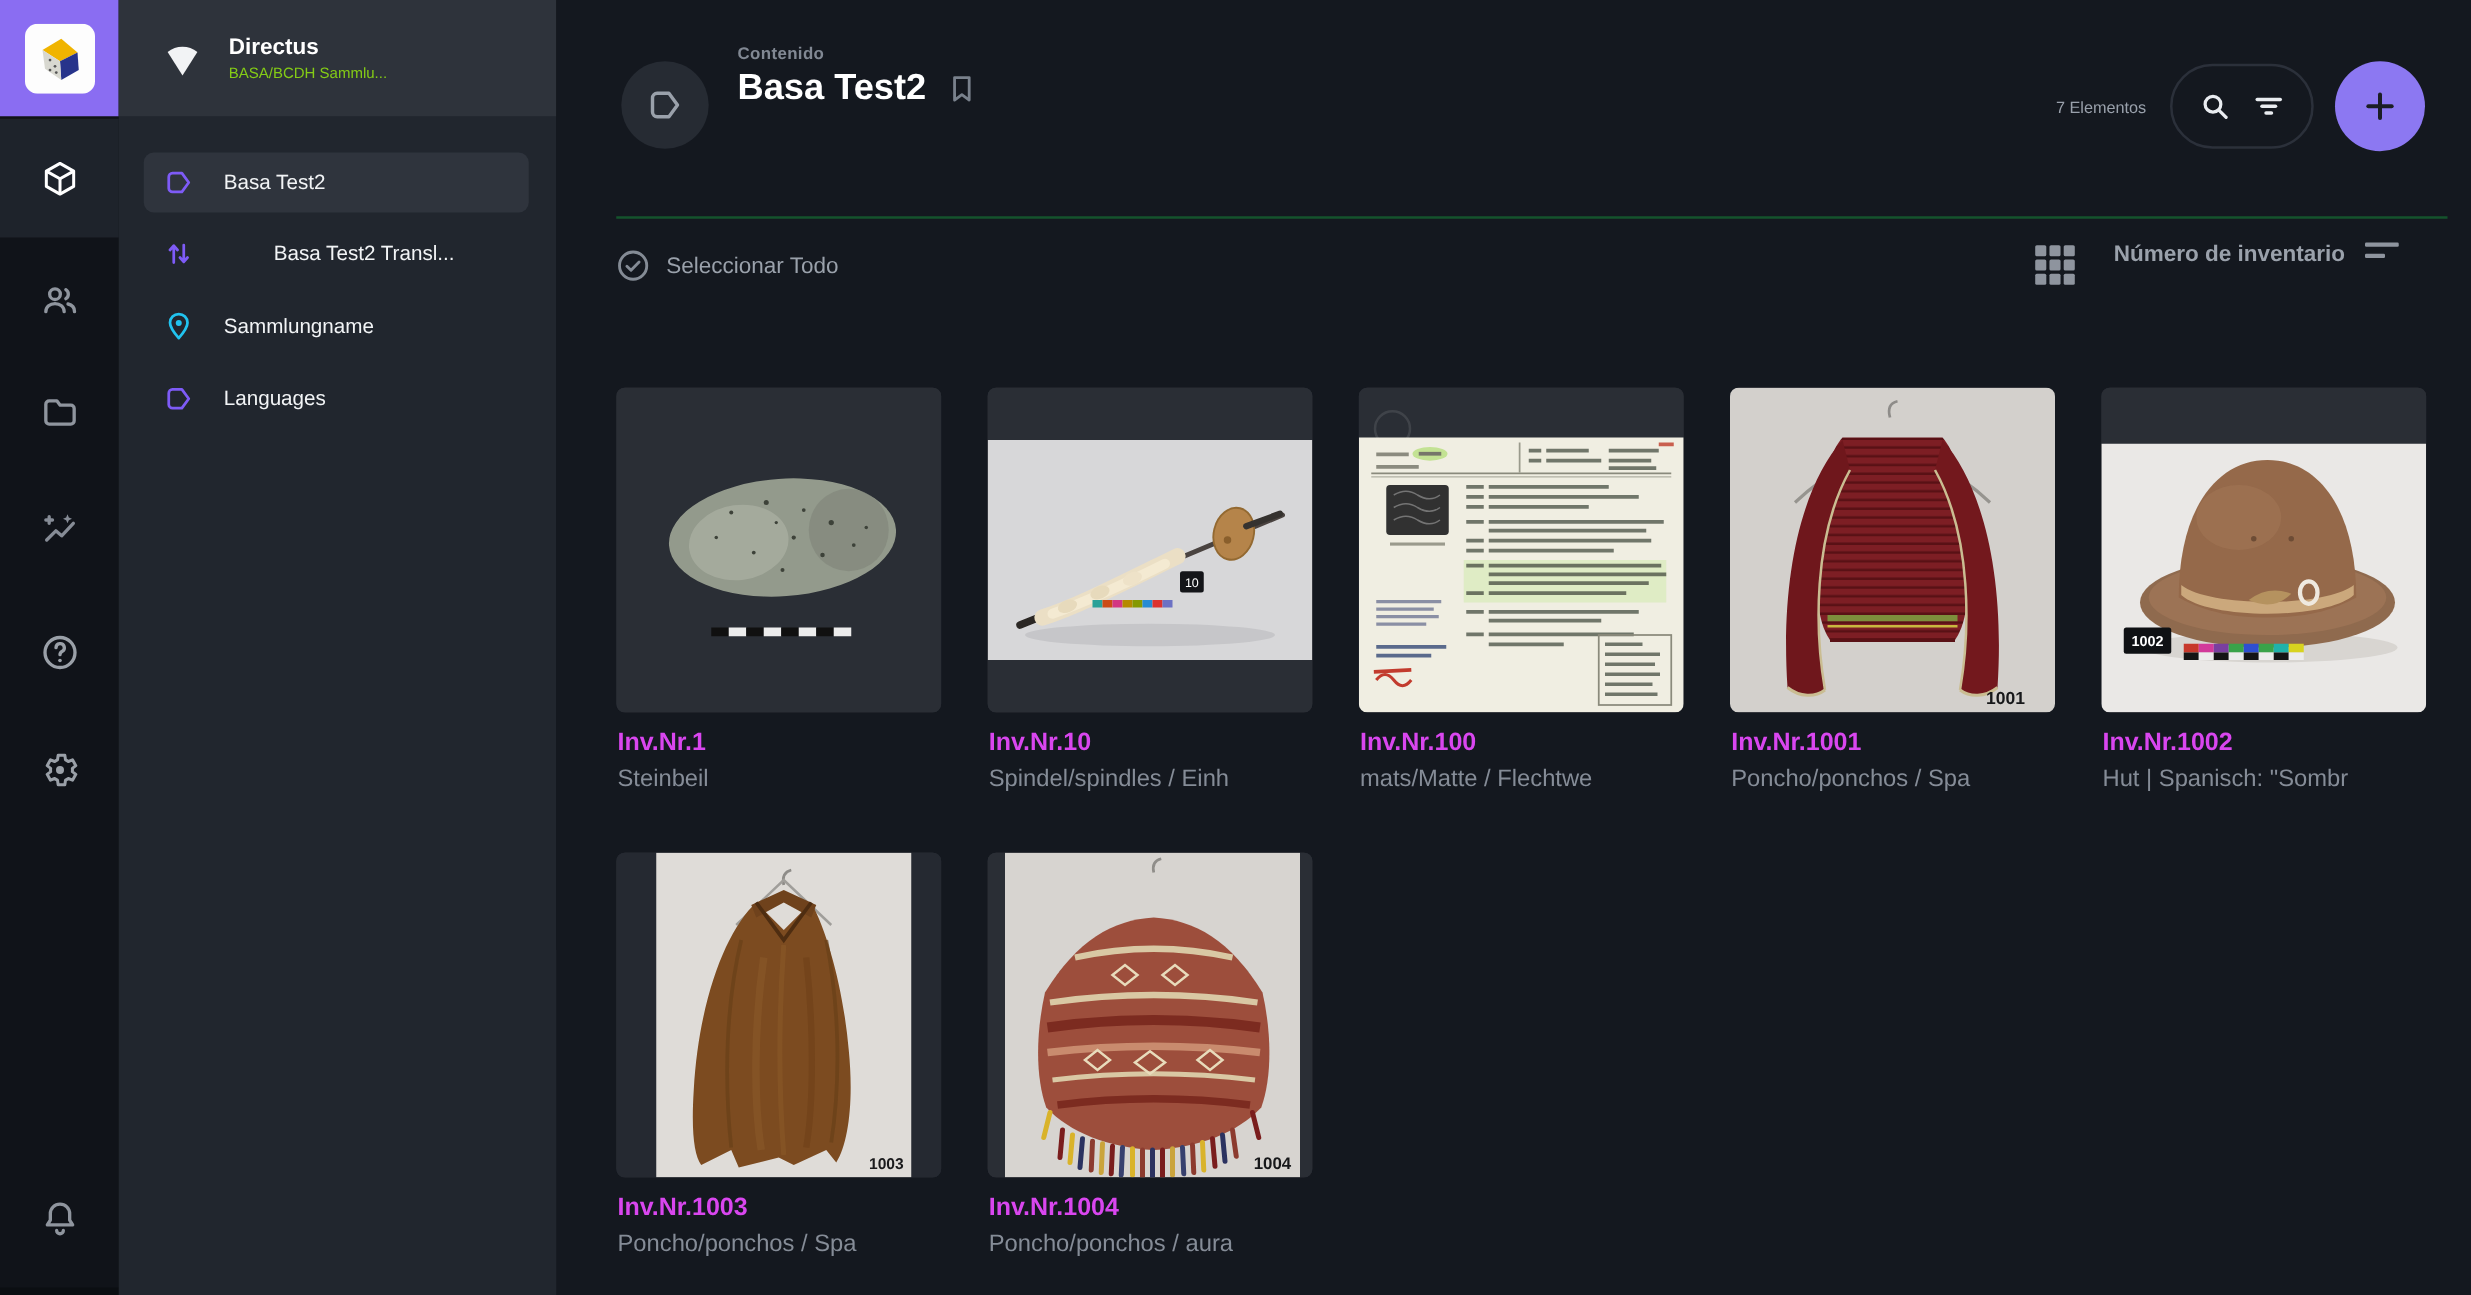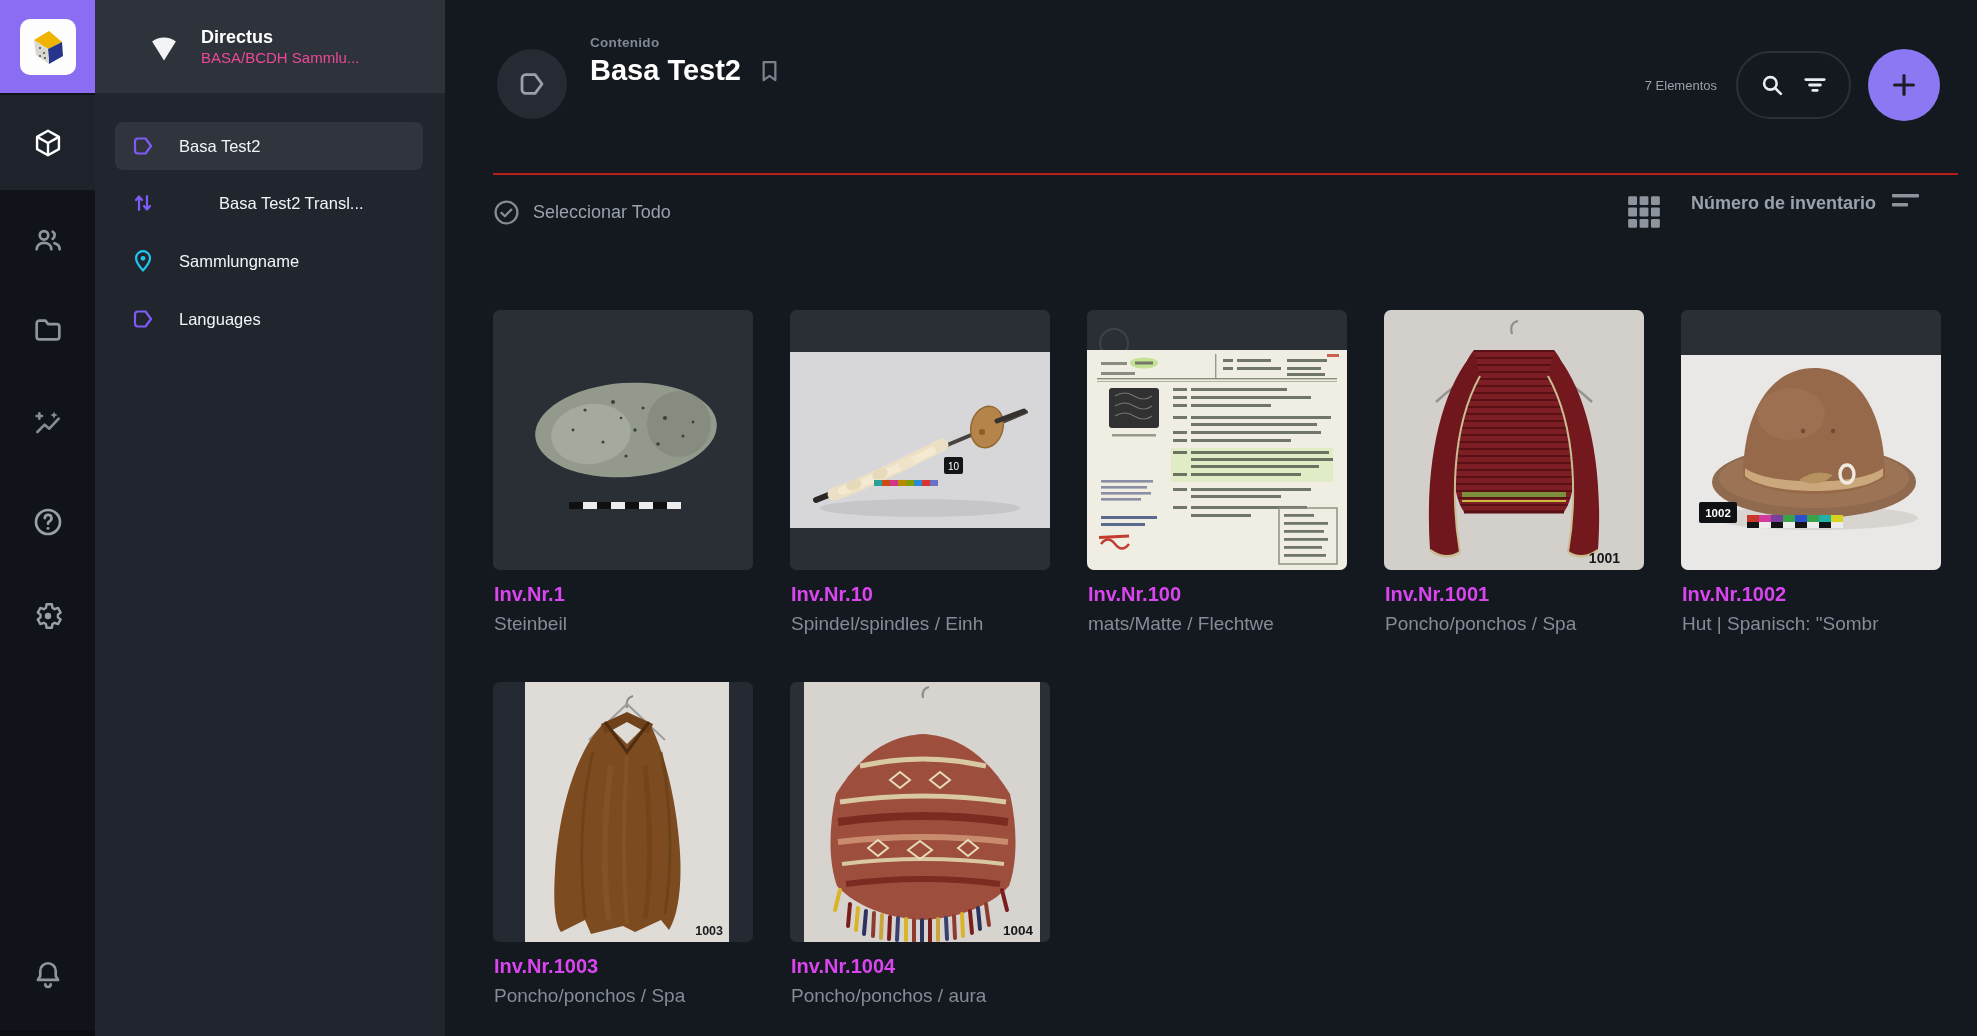--- a/index.html
+++ b/index.html
@@ -10,41 +10,41 @@
   }
   
   .module-bar{position:absolute;left:0;top:0;width:95px;height:1036px;background:#101319;}
   .logo-tile{width:95px;height:93px;background:#8a6df2;display:flex;align-items:center;justify-content:center;cursor:pointer;}
   .mod-slot{position:absolute;left:0;width:95px;height:60px;display:flex;align-items:center;justify-content:center;cursor:pointer;}
   .mod-slot.active{height:95px;background:#1e232b;}
   .mod-icon{width:32px;height:32px;}
   .bottom-edge{position:absolute;left:0;bottom:0;width:95px;height:6px;background:#0b0e12;}
   
   .nav-panel{position:absolute;left:95px;top:0;width:350px;height:1036px;background:#21262e;}
-  .nav-header{height:93px;background:#2e333b;display:flex;align-items:center;padding:0 16px 0 52px;box-sizing:border-box;cursor:pointer;}
+  .nav-header{height:93px;background:#2e333b;display:flex;align-items:center;padding:0 16px 0 34px;box-sizing:border-box;cursor:pointer;}
   .nav-header .proj-text{margin-left:20px;min-width:0;}
   .proj-title{font-size:18px;font-weight:700;color:#fff;line-height:22px;}
-  .proj-sub{font-size:15px;color:#ec4899;line-height:20px;white-space:nowrap;overflow:hidden;}
+  .proj-sub{font-size:12px;color:#84cc16;line-height:20px;white-space:nowrap;overflow:hidden;}
   .nav-item{position:absolute;left:20px;width:308px;height:48px;border-radius:8px;display:flex;align-items:center;padding-left:16px;box-sizing:border-box;cursor:pointer;}
   .nav-item.active{background:#2f343d;}
   .nav-item .nav-ic{width:24px;height:24px;margin-right:24px;flex:none;}
   .nav-item .nav-label{font-size:16.5px;color:#f2f4f6;white-space:nowrap;overflow:hidden;}
   
   .main{position:absolute;left:445px;top:0;width:1532px;height:760px;background:#14181f;}
   .title-btn{position:absolute;left:52px;top:49px;width:70px;height:70px;border-radius:50%;background:#262b33;display:flex;align-items:center;justify-content:center;cursor:pointer;}
   .crumb{position:absolute;left:145px;top:35px;font-size:13.5px;font-weight:700;color:#818893;letter-spacing:.3px;}
   .title-row{position:absolute;left:145px;top:53px;display:flex;align-items:center;gap:15px;}
   .page-title{font-size:29px;font-weight:700;color:#ffffff;line-height:34px;}
   .hdr-right{position:absolute;right:37px;top:49px;height:72px;display:flex;align-items:center;gap:17px;}
   .count-label{font-size:13px;color:#99a0ab;margin-right:2px;}
   .pill{width:115px;height:68px;border:2px solid #2b303a;border-radius:34px;display:flex;align-items:center;justify-content:center;gap:17px;box-sizing:border-box;}
   .pill .picon{width:26px;height:26px;cursor:pointer;}
   .plus-btn{width:72px;height:72px;border-radius:50%;background:#8c78f2;display:flex;align-items:center;justify-content:center;cursor:pointer;}
   
-  .layout-toolbar{position:absolute;left:48px;right:19px;top:173px;border-top:2px solid #b91c1c;display:flex;justify-content:space-between;align-items:center;padding-top:18px;}
+  .layout-toolbar{position:absolute;left:48px;right:19px;top:173px;border-top:2px solid #14532d;display:flex;justify-content:space-between;align-items:center;padding-top:18px;}
   .tb-left{display:flex;align-items:center;gap:13px;cursor:pointer;}
   .tb-left .sel-label{font-size:18px;color:#9aa1ab;}
   .tb-right{display:flex;align-items:flex-start;padding-right:38px;font-weight:bold;}
   .tb-right .sort-label{font-size:18px;color:#9aa1ab;margin:0 16px 0 28px;cursor:pointer;}
   
   .cards-grid{position:absolute;left:48px;top:310px;display:grid;grid-template-columns:repeat(5,260px);column-gap:37px;row-gap:46px;}
   .card{width:260px;cursor:pointer;}
   .card-img{width:260px;height:260px;border-radius:7px;overflow:hidden;background:#282c34;}
   .card-img svg{display:block;}
   .card-title{margin:12px 1px 0;font-size:20px;font-weight:600;color:#d946ef;line-height:24px;}

